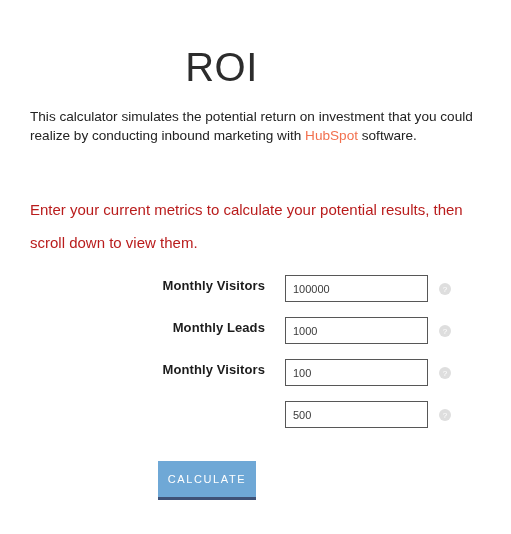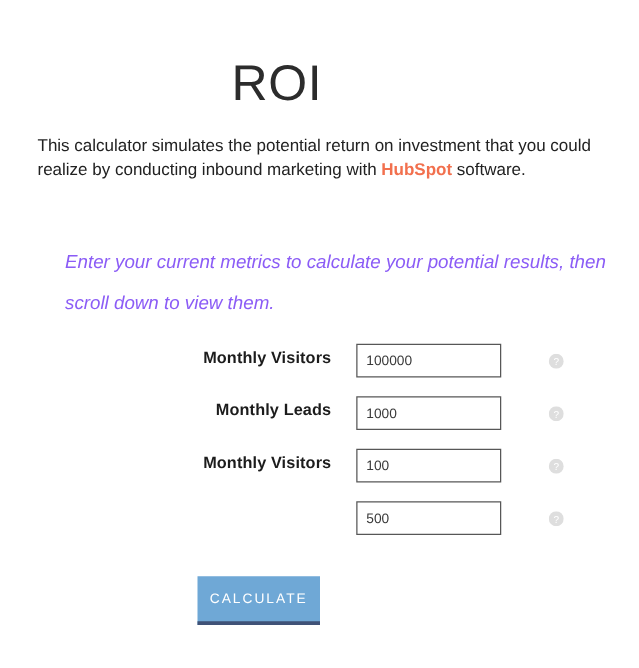--- a/index.html
+++ b/index.html
@@ -40,35 +40,33 @@
     position: absolute;
     top: 93px;
     left: 30px;
     width: 452px;
     font-size: 13.6px;
     line-height: 19.5px;
     color: #222222;
   }
   .brand-link {
     color: #F2704E;
-    font-weight: bold;
+    font-weight: normal;
     text-decoration: none;
   }
 
   
   .instruction {
     position: absolute;
     top: 178px;
     left: 30px;
     width: 460px;
     font-size: 15px;
-    font-style: italic;
     line-height: 33px;
-    color: #8b5cf6;
-    margin-left: 22px;
+    color: #b91c1c;
   }
 
   
   .form {
     position: absolute;
     top: 270px;
     left: 0;
     width: 511px;
   }
   .field-row {
@@ -83,21 +81,21 @@
     text-align: right;
     font-size: 13px;
     font-weight: bold;
     color: #1c1c1c;
     letter-spacing: 0.1px;
   }
   .field-input {
     position: absolute;
     left: 285px;
     top: 5px;
-    width: 116px;
+    width: 143px;
     height: 27px;
     box-sizing: border-box;
     border: 1px solid #575757;
     background: #ffffff;
     font-family: "Liberation Sans", sans-serif;
     font-size: 11px;
     color: #3a3a3a;
     padding: 0 7px;
     outline: none;
     border-radius: 0;

